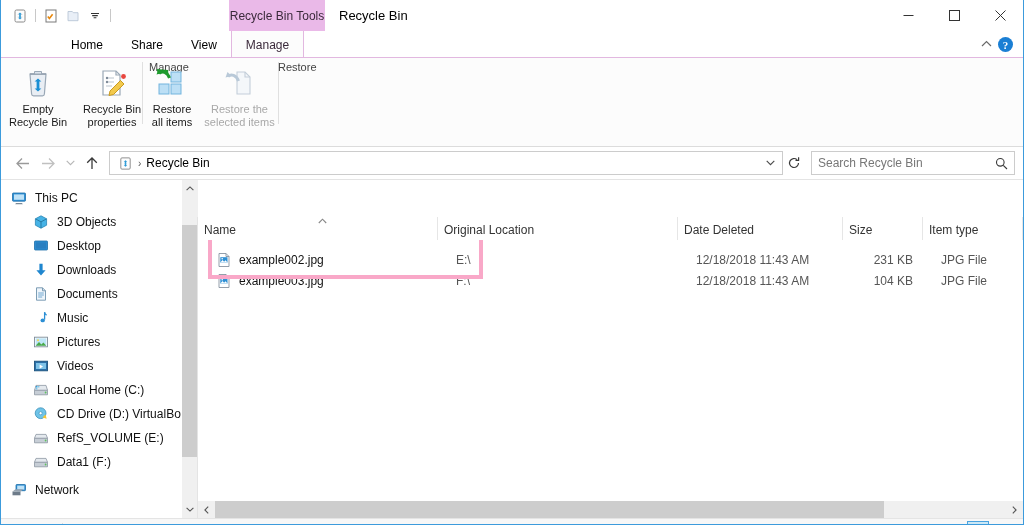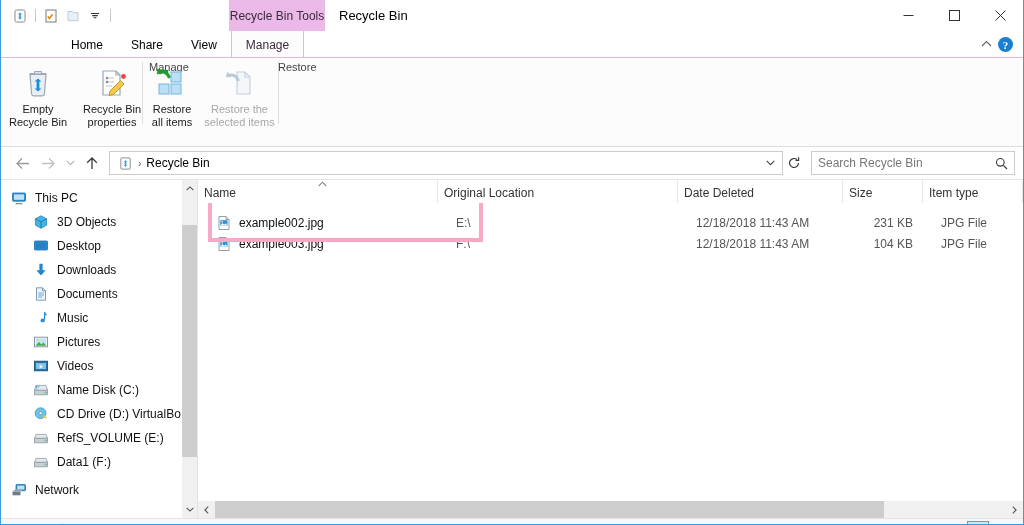--- a/index.html
+++ b/index.html
@@ -249,20 +249,21 @@
     background: #cdcdcd;
   }
 
   
   .listpane {
     flex: 1;
     display: flex; flex-direction: column;
     background: #ffffff;
     position: relative;
     border-left: 1px solid #e4e4e4;
+    margin-top: 37px;
   }
   .col-head {
     height: 23px;
     display: flex; align-items: flex-end;
     position: relative;
     background: #fff;
     flex-shrink: 0;
   }
   .col {
     font-size: 12px; color: #333;
@@ -627,21 +628,21 @@
         <span class="ic">
           <svg width="16" height="16" viewBox="0 0 16 16">
             <path d="M1.5 8.2h13v4.6h-13z" fill="#c7ced6" stroke="#8d97a2" stroke-width="0.8"></path>
             <path d="M3 3.4h10l1.5 4.8h-13z" fill="#e4e9ee" stroke="#8d97a2" stroke-width="0.8"></path>
             <rect x="2.8" y="4" width="1.6" height="1.5" fill="#31a2e0"></rect>
             <rect x="4.8" y="4" width="1.6" height="1.5" fill="#7fc8ec"></rect>
             <rect x="2.8" y="6" width="1.6" height="1.5" fill="#7fc8ec"></rect>
             <circle cx="12.6" cy="10.5" r="0.9" fill="#5ec25e"></circle>
           </svg>
         </span>
-        <span>Name Disk (C:)</span>
+        <span>Local Home (C:)</span>
       </div>
       <div class="nav-item indent">
         <span class="ic">
           <svg width="16" height="16" viewBox="0 0 16 16">
             <circle cx="7.6" cy="7.2" r="5.4" fill="#6ec3e8" stroke="#3a8fb8" stroke-width="0.8"></circle>
             <circle cx="7.6" cy="7.2" r="1.6" fill="#ffffff" stroke="#3a8fb8" stroke-width="0.7"></circle>
             <path d="M9.5 11.5l4.2 1.3-1.3-4.2z" fill="#f5c431"></path>
           </svg>
         </span>
         <span>CD Drive (D:) VirtualBox G</span>

